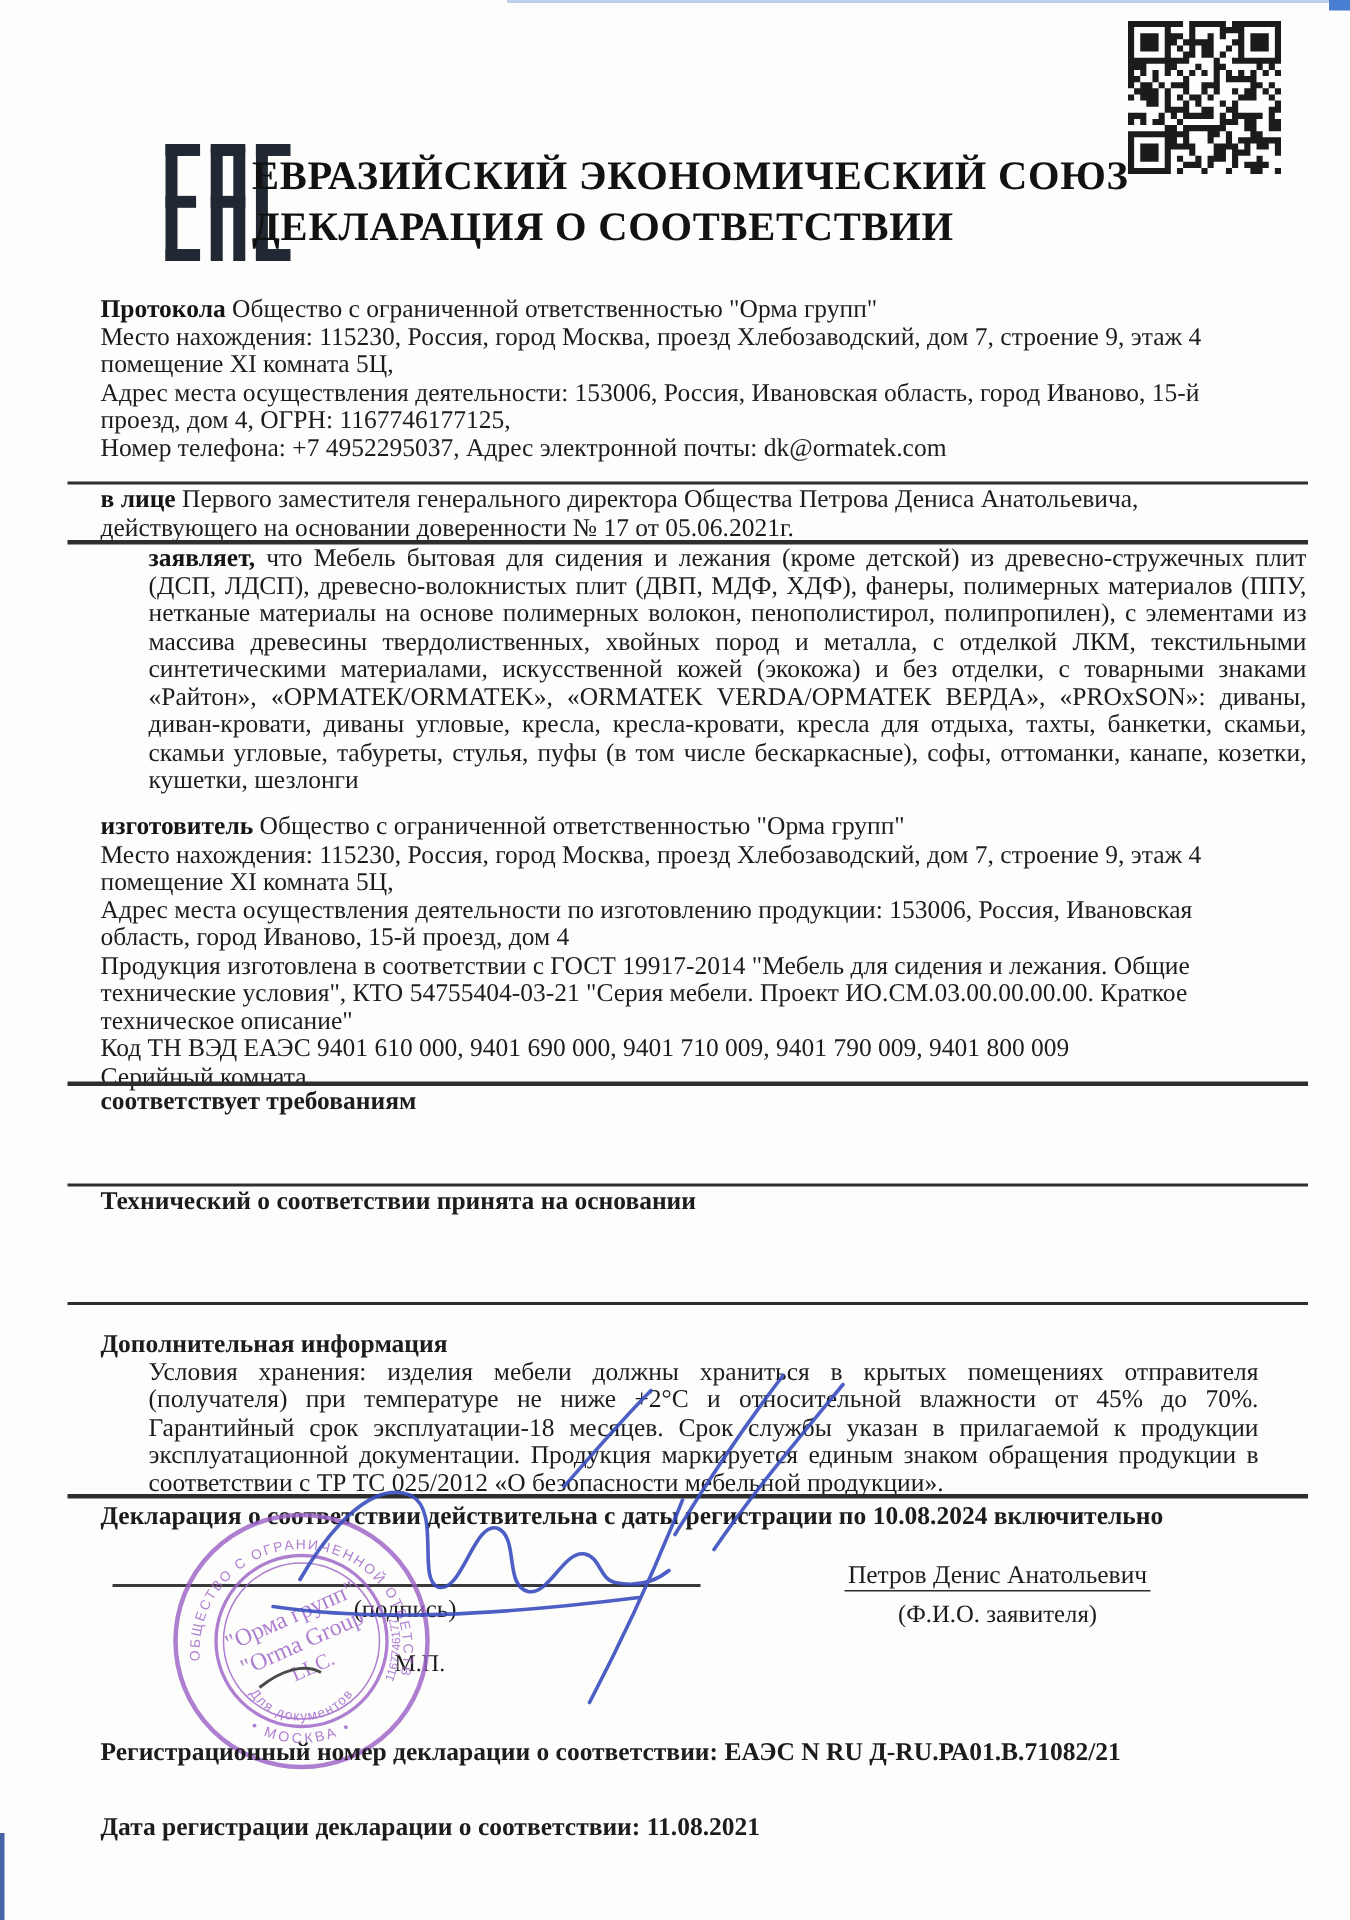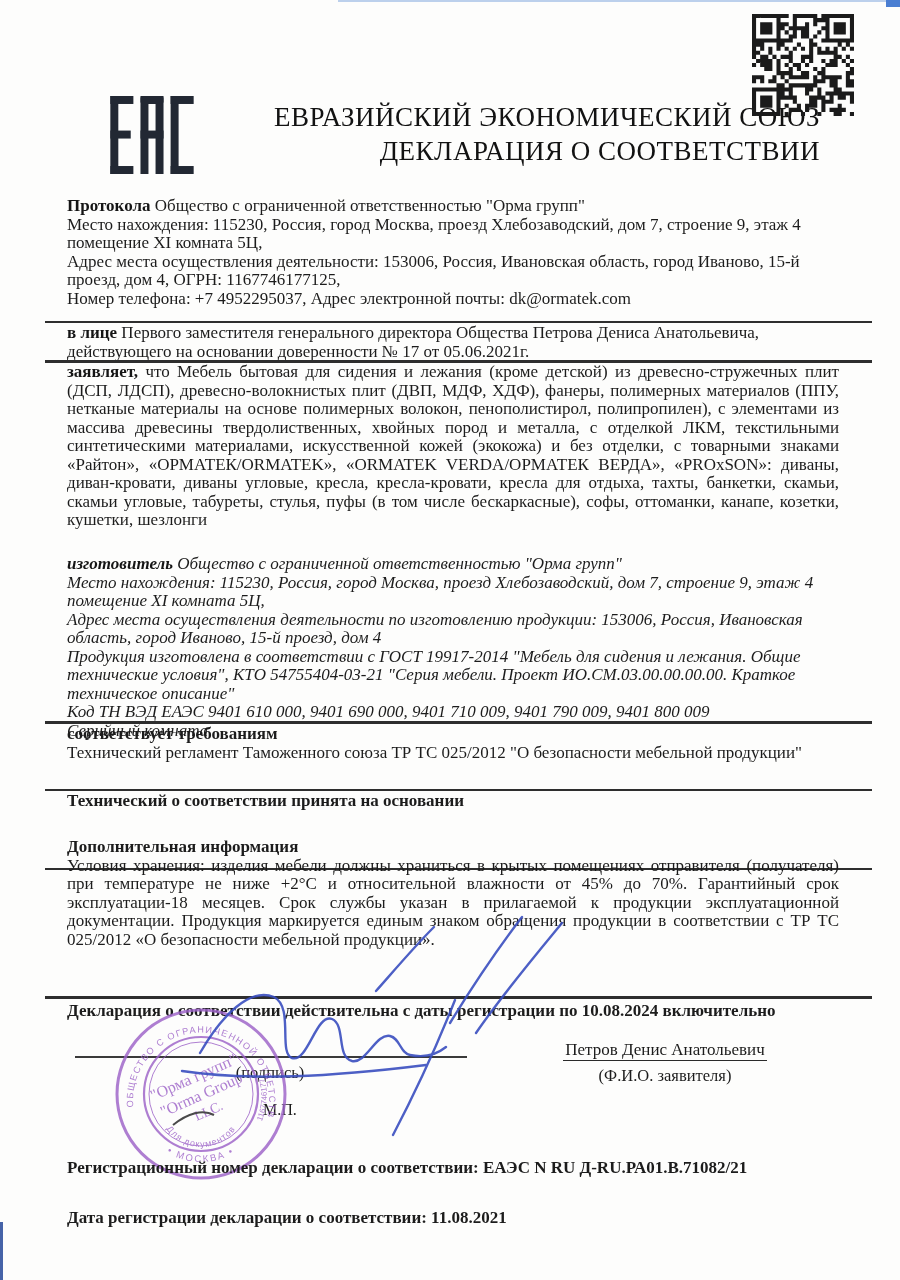--- a/index.html
+++ b/index.html
@@ -4,25 +4,25 @@
 <style>
   html,body{margin:0;padding:0;}
   body{width:900px;height:1280px;background:#ffffff;font-family:"Liberation Serif","DejaVu Serif",serif;color:#1c1c1c;}
   .page{position:relative;width:900px;height:1280px;background:#fdfdfc;overflow:hidden;}
   
   .edge-top{position:absolute;left:338px;top:0;width:548px;height:2px;background:#bcd0ec;}
   .edge-corner{position:absolute;right:0;top:0;width:14px;height:7px;background:#4a7ed2;}
   .edge-left{position:absolute;left:0;top:1222px;width:3px;height:58px;background:#4663a8;}
   
   .eac-logo{position:absolute;left:110px;top:96px;}
-  .title{position:absolute;left:180px;top:100px;width:640px;text-align:right;font-weight:normal;font-size:27px;line-height:34px;color:#121212;letter-spacing:.5px;}
+  .title{position:absolute;left:168px;top:100px;width:640px;text-align:left;font-weight:bold;font-size:27px;line-height:34px;color:#121212;letter-spacing:.5px;}
   .qr{position:absolute;left:752px;top:14px;width:102px;height:102px;}
   
   .blk{position:absolute;left:67px;width:772px;font-size:17px;line-height:18.5px;}
-  .just{text-align:justify;}
+  .just{text-align:justify;margin-left:32px;}
   b{color:#151515;}
   .rule{position:absolute;left:45px;width:827px;background:#2e2e2e;}
   
   .sigline{position:absolute;left:75px;top:1056px;width:392px;height:2px;background:#3a3a3a;}
   .cap{position:absolute;font-size:16.5px;text-align:center;}
   .fio-name{position:absolute;left:540px;top:1040px;width:250px;text-align:center;font-size:17px;}
   .fio-name span{border-bottom:1.2px solid #2a2a2a;padding:0 2px 1px 2px;margin-top:11px;}
   .mp{position:absolute;left:263px;top:1101px;font-size:16px;}
   .stamp{position:absolute;left:112px;top:1005px;width:178px;height:178px;opacity:.82;}
   .signsvg{position:absolute;left:90px;top:895px;width:530px;height:270px;}
@@ -76,45 +76,44 @@
   <div class="blk" style="top:324px;">
     <b>в лице</b> <span>Первого заместителя генерального директора Общества Петрова Дениса Анатольевича, действующего на основании доверенности № 17 от 05.06.2021г.</span>
   </div>
 
   <div class="rule" style="top:360px;height:2.5px;"></div>
 
   <div class="blk just" style="top:363px;">
     <b>заявляет,</b> <span>что Мебель бытовая для сидения и лежания (кроме детской) из древесно-стружечных плит (ДСП, ЛДСП), древесно-волокнистых плит (ДВП, МДФ, ХДФ), фанеры, полимерных материалов (ППУ, нетканые материалы на основе полимерных волокон, пенополистирол, полипропилен), с элементами из массива древесины твердолиственных, хвойных пород и металла, с отделкой ЛКМ, текстильными синтетическими материалами, искусственной кожей (экокожа) и без отделки, с товарными знаками «Райтон», «ОРМАТЕК/ORMATEK», «ORMATEK VERDA/ОРМАТЕК ВЕРДА», «PROxSON»: диваны, диван-кровати, диваны угловые, кресла, кресла-кровати, кресла для отдыха, тахты, банкетки, скамьи, скамьи угловые, табуреты, стулья, пуфы (в том числе бескаркасные), софы, оттоманки, канапе, козетки, кушетки, шезлонги</span>
   </div>
 
-  <div class="blk" style="top:555px;font-style:italic;">
+  <div class="blk" style="top:542px;">
     <div><b>изготовитель</b> <span>Общество с ограниченной ответственностью "Орма групп"</span></div>
     <div>Место нахождения: 115230, Россия, город Москва, проезд Хлебозаводский, дом 7, строение 9, этаж 4 помещение XI комната 5Ц,</div>
     <div>Адрес места осуществления деятельности по изготовлению продукции: 153006, Россия, Ивановская область, город Иваново, 15-й проезд, дом 4</div>
     <div>Продукция изготовлена в соответствии с ГОСТ 19917-2014 "Мебель для сидения и лежания. Общие технические условия", КТО 54755404-03-21 "Серия мебели. Проект ИО.СМ.03.00.00.00.00. Краткое техническое описание"</div>
     <div>Код ТН ВЭД ЕАЭС  9401 610 000, 9401 690 000, 9401 710 009, 9401 790 009, 9401 800 009</div>
     <div>Серийный комната</div>
   </div>
 
   <div class="rule" style="top:721px;height:2.5px;"></div>
 
   <div class="blk" style="top:725px;">
     <div style="font-weight:bold;">соответствует требованиям</div>
-    <div>Технический регламент Таможенного союза ТР ТС 025/2012 "О безопасности мебельной продукции"</div>
   </div>
 
   <div class="rule" style="top:789px;height:2px;"></div>
 
   <div class="blk" style="top:792px;">
     <div style="font-weight:bold;">Технический о соответствии принята на основании</div>
   </div>
 
   <div class="rule" style="top:868px;height:2px;"></div>
 
-  <div class="blk" style="top:838px;">
+  <div class="blk" style="top:887px;">
     <div style="font-weight:bold;">Дополнительная информация</div>
     <div class="just">Условия хранения: изделия мебели должны храниться в крытых помещениях отправителя (получателя) при температуре не ниже +2°С и относительной влажности от 45% до 70%. Гарантийный срок эксплуатации-18 месяцев. Срок службы указан в прилагаемой к продукции эксплуатационной документации. Продукция маркируется единым знаком обращения продукции в соответствии с ТР ТС 025/2012 «О безопасности мебельной продукции».</div>
   </div>
 
   <div class="rule" style="top:996px;height:2.5px;"></div>
 
   <div class="blk" style="top:1002px;font-weight:bold;">Декларация о соответствии действительна с даты регистрации по  10.08.2024 включительно</div>
 
   <div class="sigline"></div>
   <div class="cap" style="left:160px;top:1063px;width:220px;">(подпись)</div>

